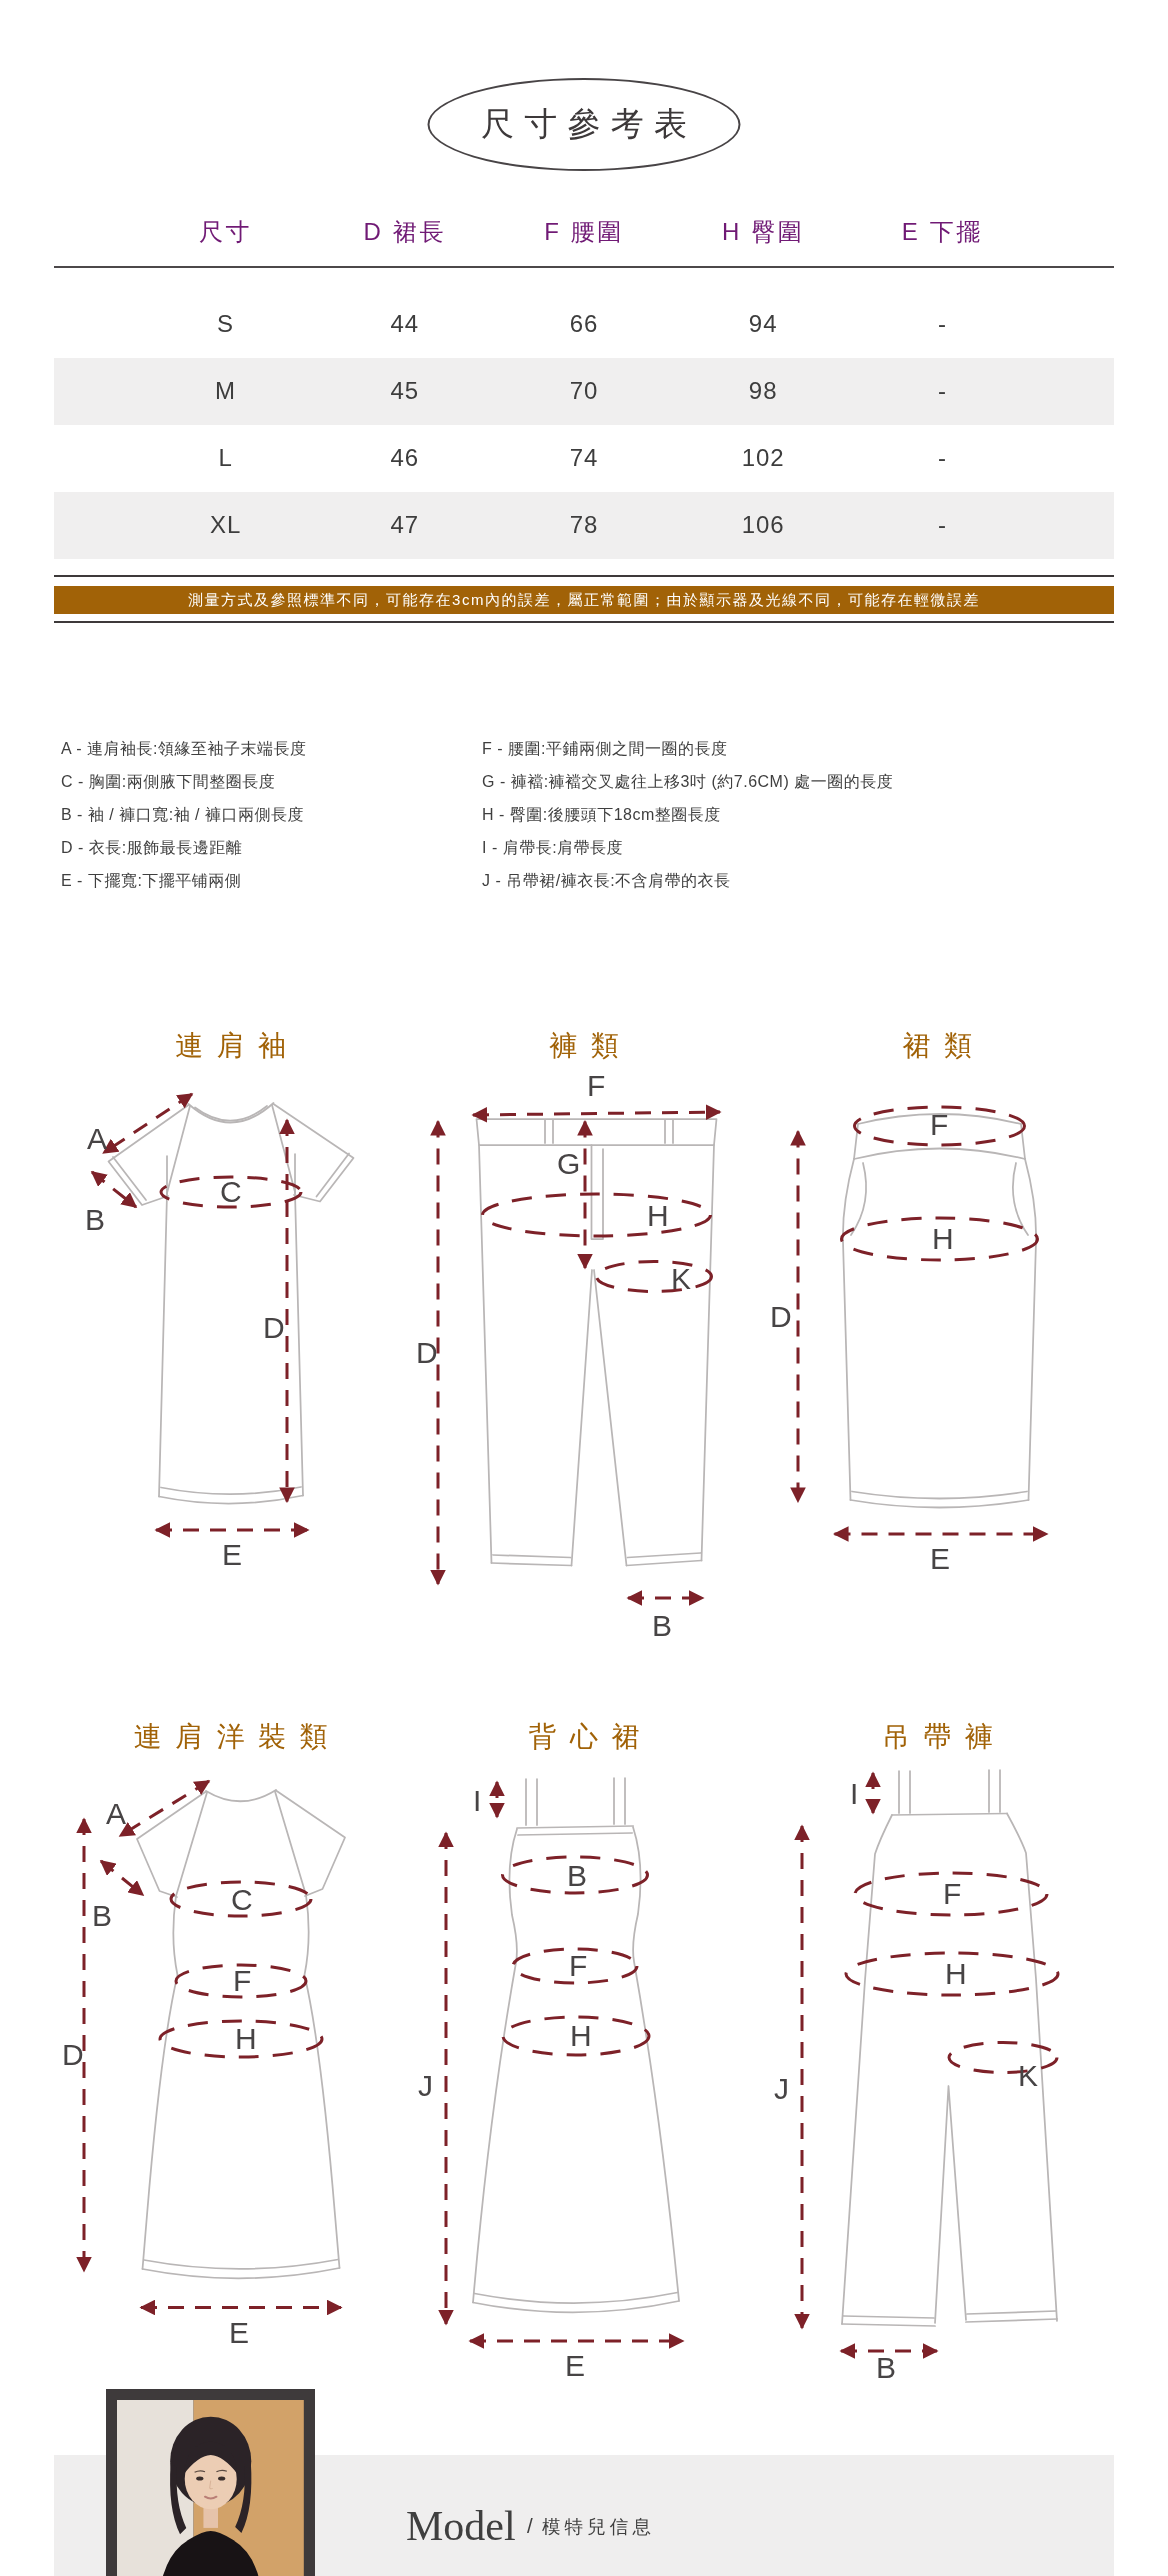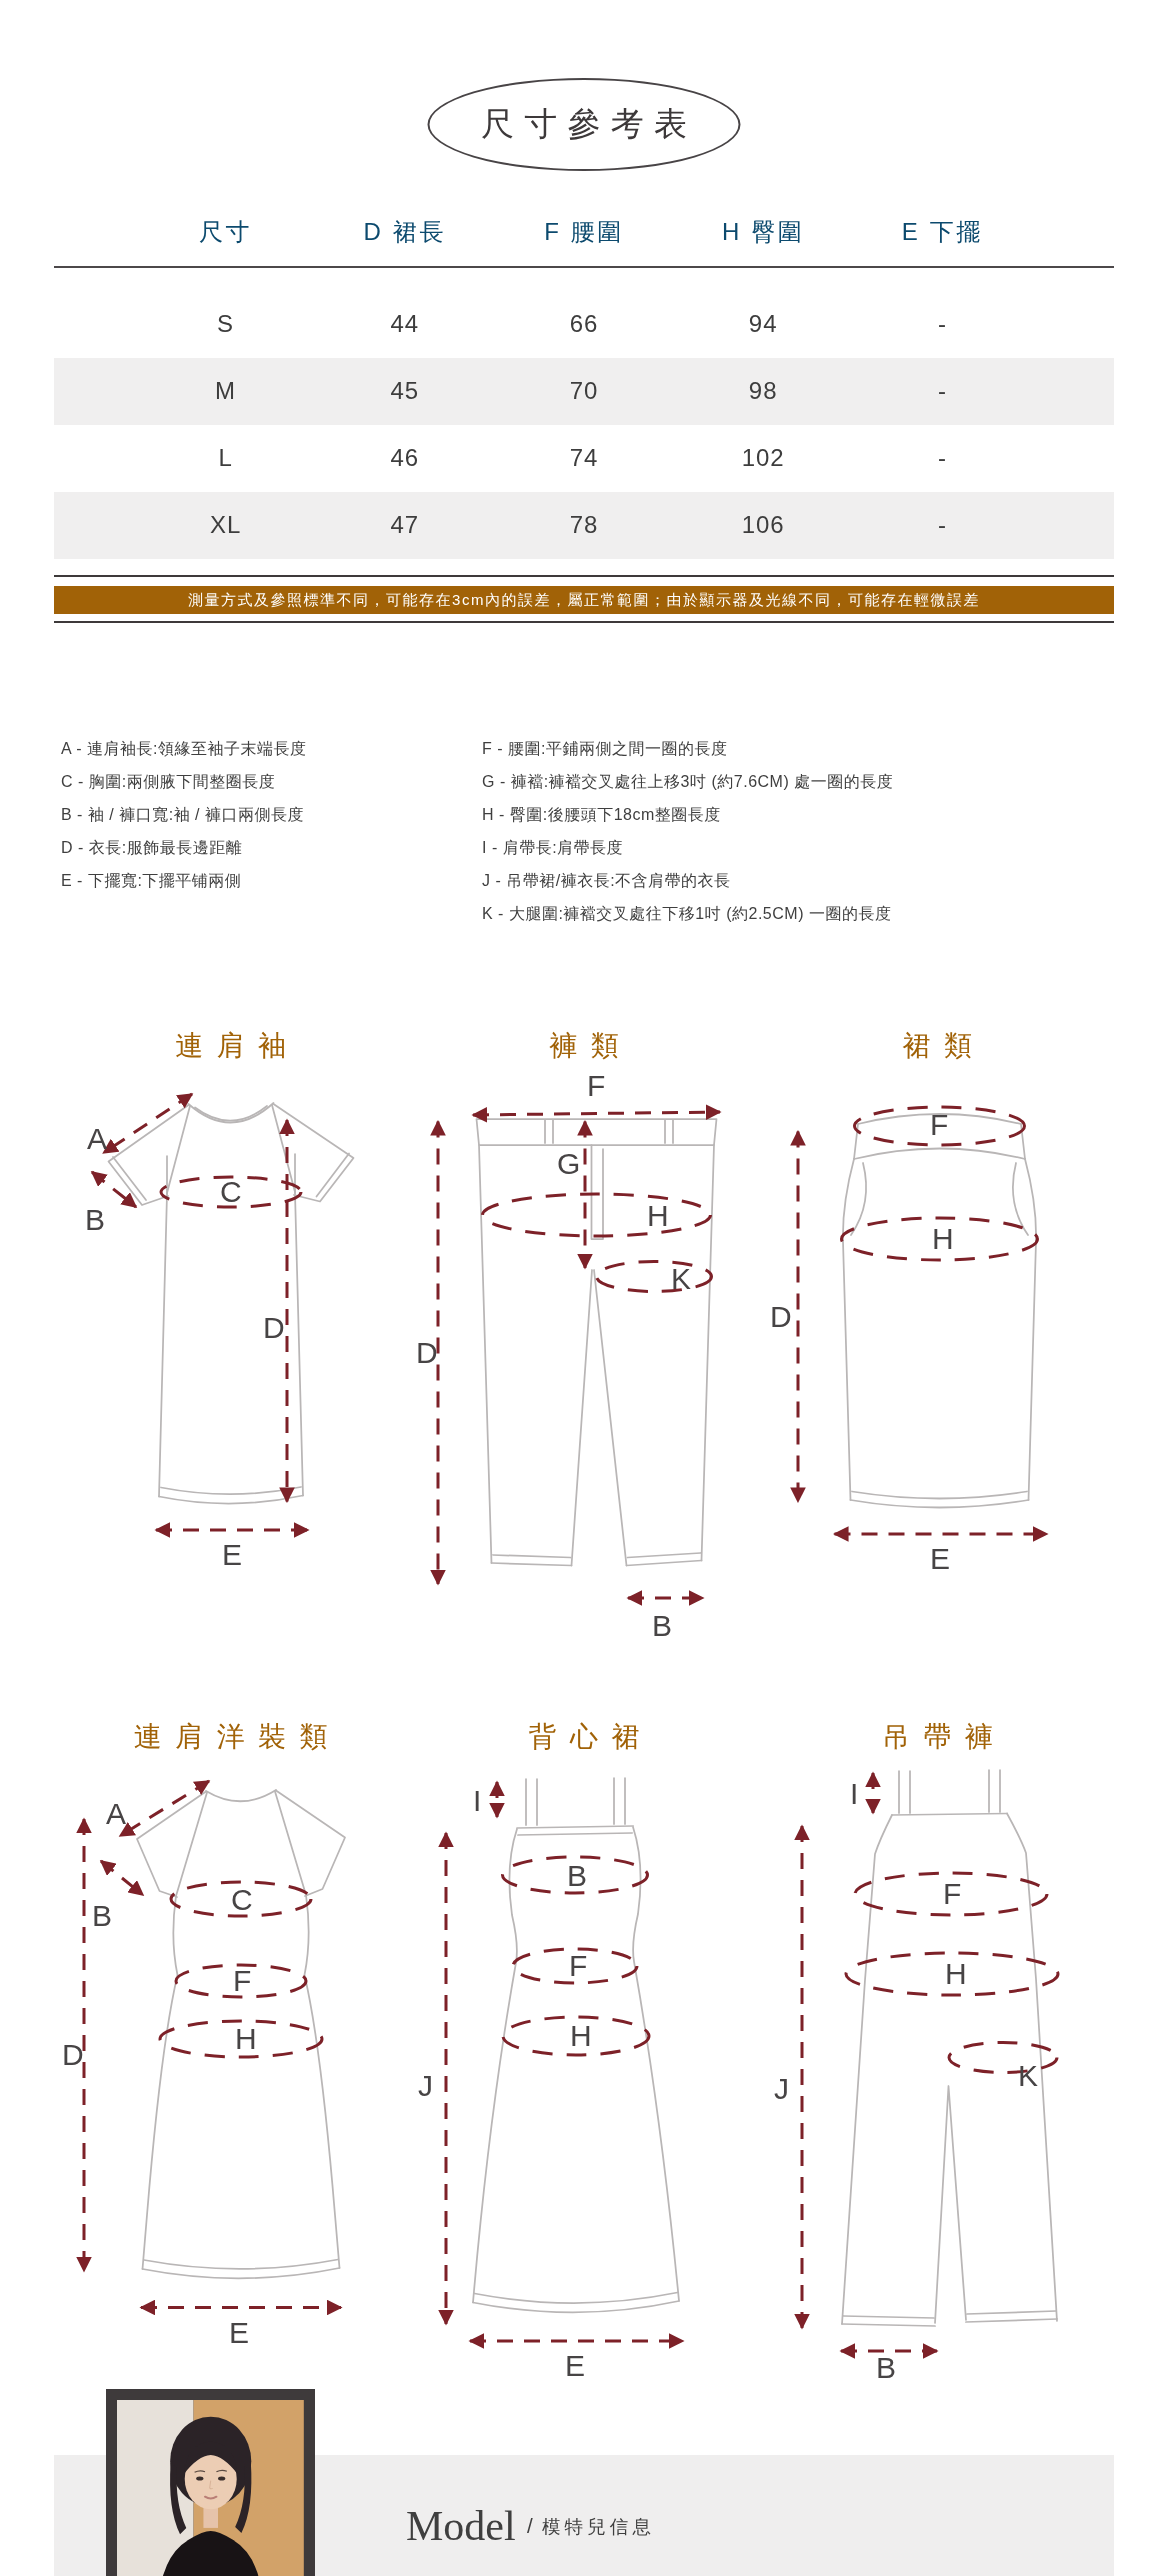--- a/index.html
+++ b/index.html
@@ -8,21 +8,21 @@
 
   
   .title-oval{position:absolute;top:78px;left:50%;transform:translateX(-50%);
     width:309px;height:89px;border:2.6px solid #484446;border-radius:50%;
     display:flex;align-items:center;justify-content:center;}
   .title-text{font-size:33px;letter-spacing:10.3px;padding-left:10.3px;color:#3d393a;font-weight:500;}
 
   
   .size-table{position:absolute;left:54px;top:198px;width:1060px;}
   .thead{display:grid;grid-template-columns:repeat(5,1fr);padding:0 82px;height:68px;
-         align-items:center;text-align:center;font-size:24px;letter-spacing:2.6px;color:#0c4a6e;}
+         align-items:center;text-align:center;font-size:24px;letter-spacing:2.6px;color:#701a75;}
   .tdivider{height:1.5px;background:#4c484a;}
   .tbody{margin-top:23px;}
   .trow{display:grid;grid-template-columns:repeat(5,1fr);padding:0 82px;height:67px;
         align-items:center;text-align:center;font-size:24px;letter-spacing:1px;}
   .trow.alt{background:#f0efef;}
 
   
   .disclaimer{position:absolute;left:54px;top:575px;width:1060px;}
   .dline{height:2.1px;background:#3d393a;}
   .dbar{margin-top:9.3px;height:28px;background:#a16207;color:#ffffff;display:flex;
@@ -133,21 +133,20 @@
       <div class="litem">B - 袖 / 褲口寬:袖 / 褲口兩側長度</div>
       <div class="litem">D - 衣長:服飾最長邊距離</div>
       <div class="litem">E - 下擺寬:下擺平铺兩側</div>
     </div>
     <div class="rcol">
       <div class="litem">F - 腰圍:平鋪兩側之間一圈的長度</div>
       <div class="litem">G - 褲襠:褲襠交叉處往上移3吋 (約7.6CM) 處一圈的長度</div>
       <div class="litem">H - 臀圍:後腰頭下18cm整圈長度</div>
       <div class="litem">I - 肩帶長:肩帶長度</div>
       <div class="litem">J - 吊帶裙/褲衣長:不含肩帶的衣長</div>
-      <div class="litem">K - 大腿圍:褲襠交叉處往下移1吋 (約2.5CM) 一圈的長度</div>
     </div>
   </div>
 
   <div class="diagrams row1">
 
     <div class="dg">
       <div class="dg-title">連肩袖</div>
       <svg width="340" height="505" viewBox="0 0 680 1010">
         <path class="g" d="M255 60 Q340 135 425 58"></path>
         <path class="g" d="M268 67 Q340 121 412 64"></path>

